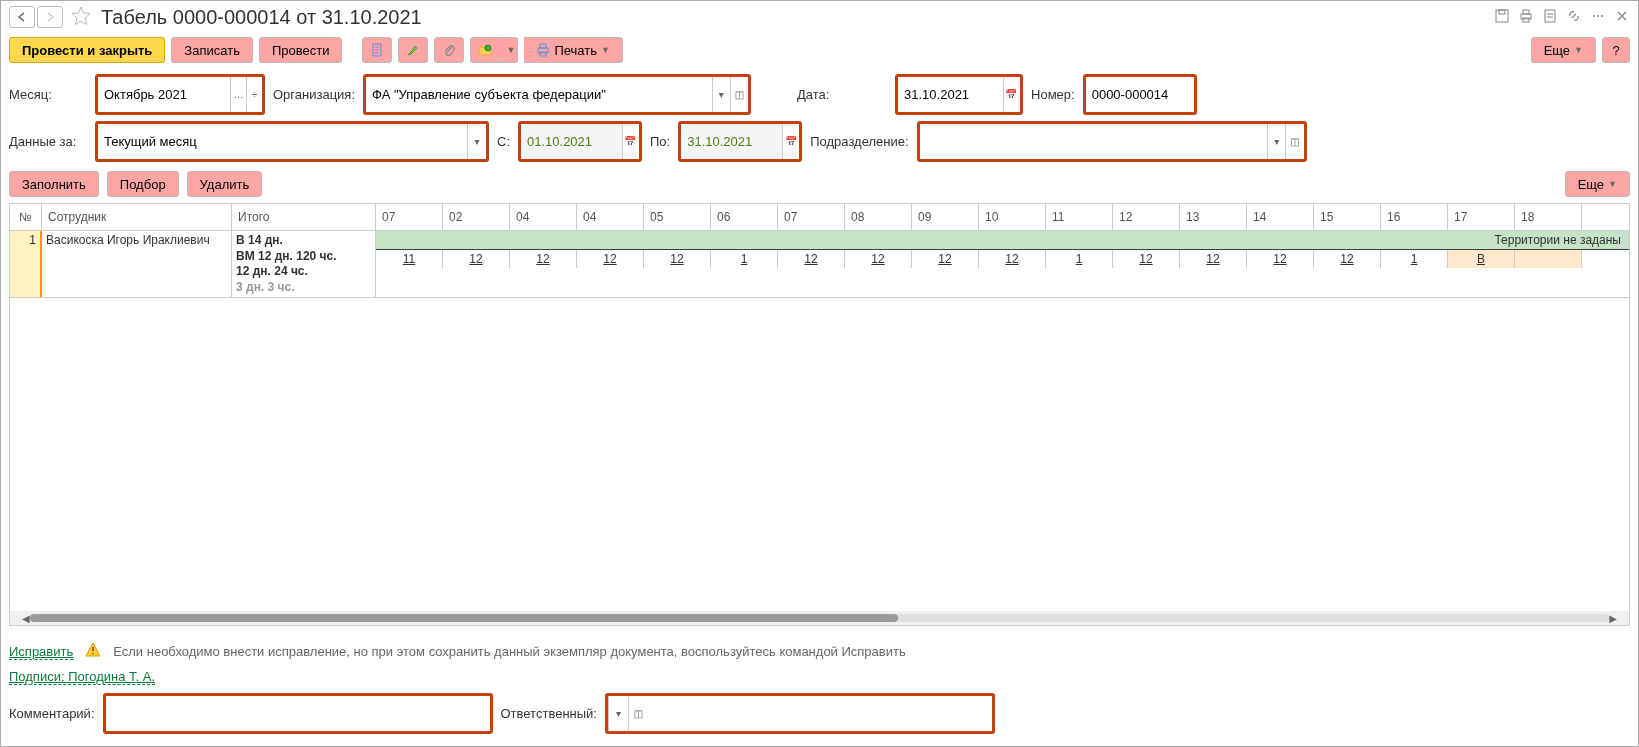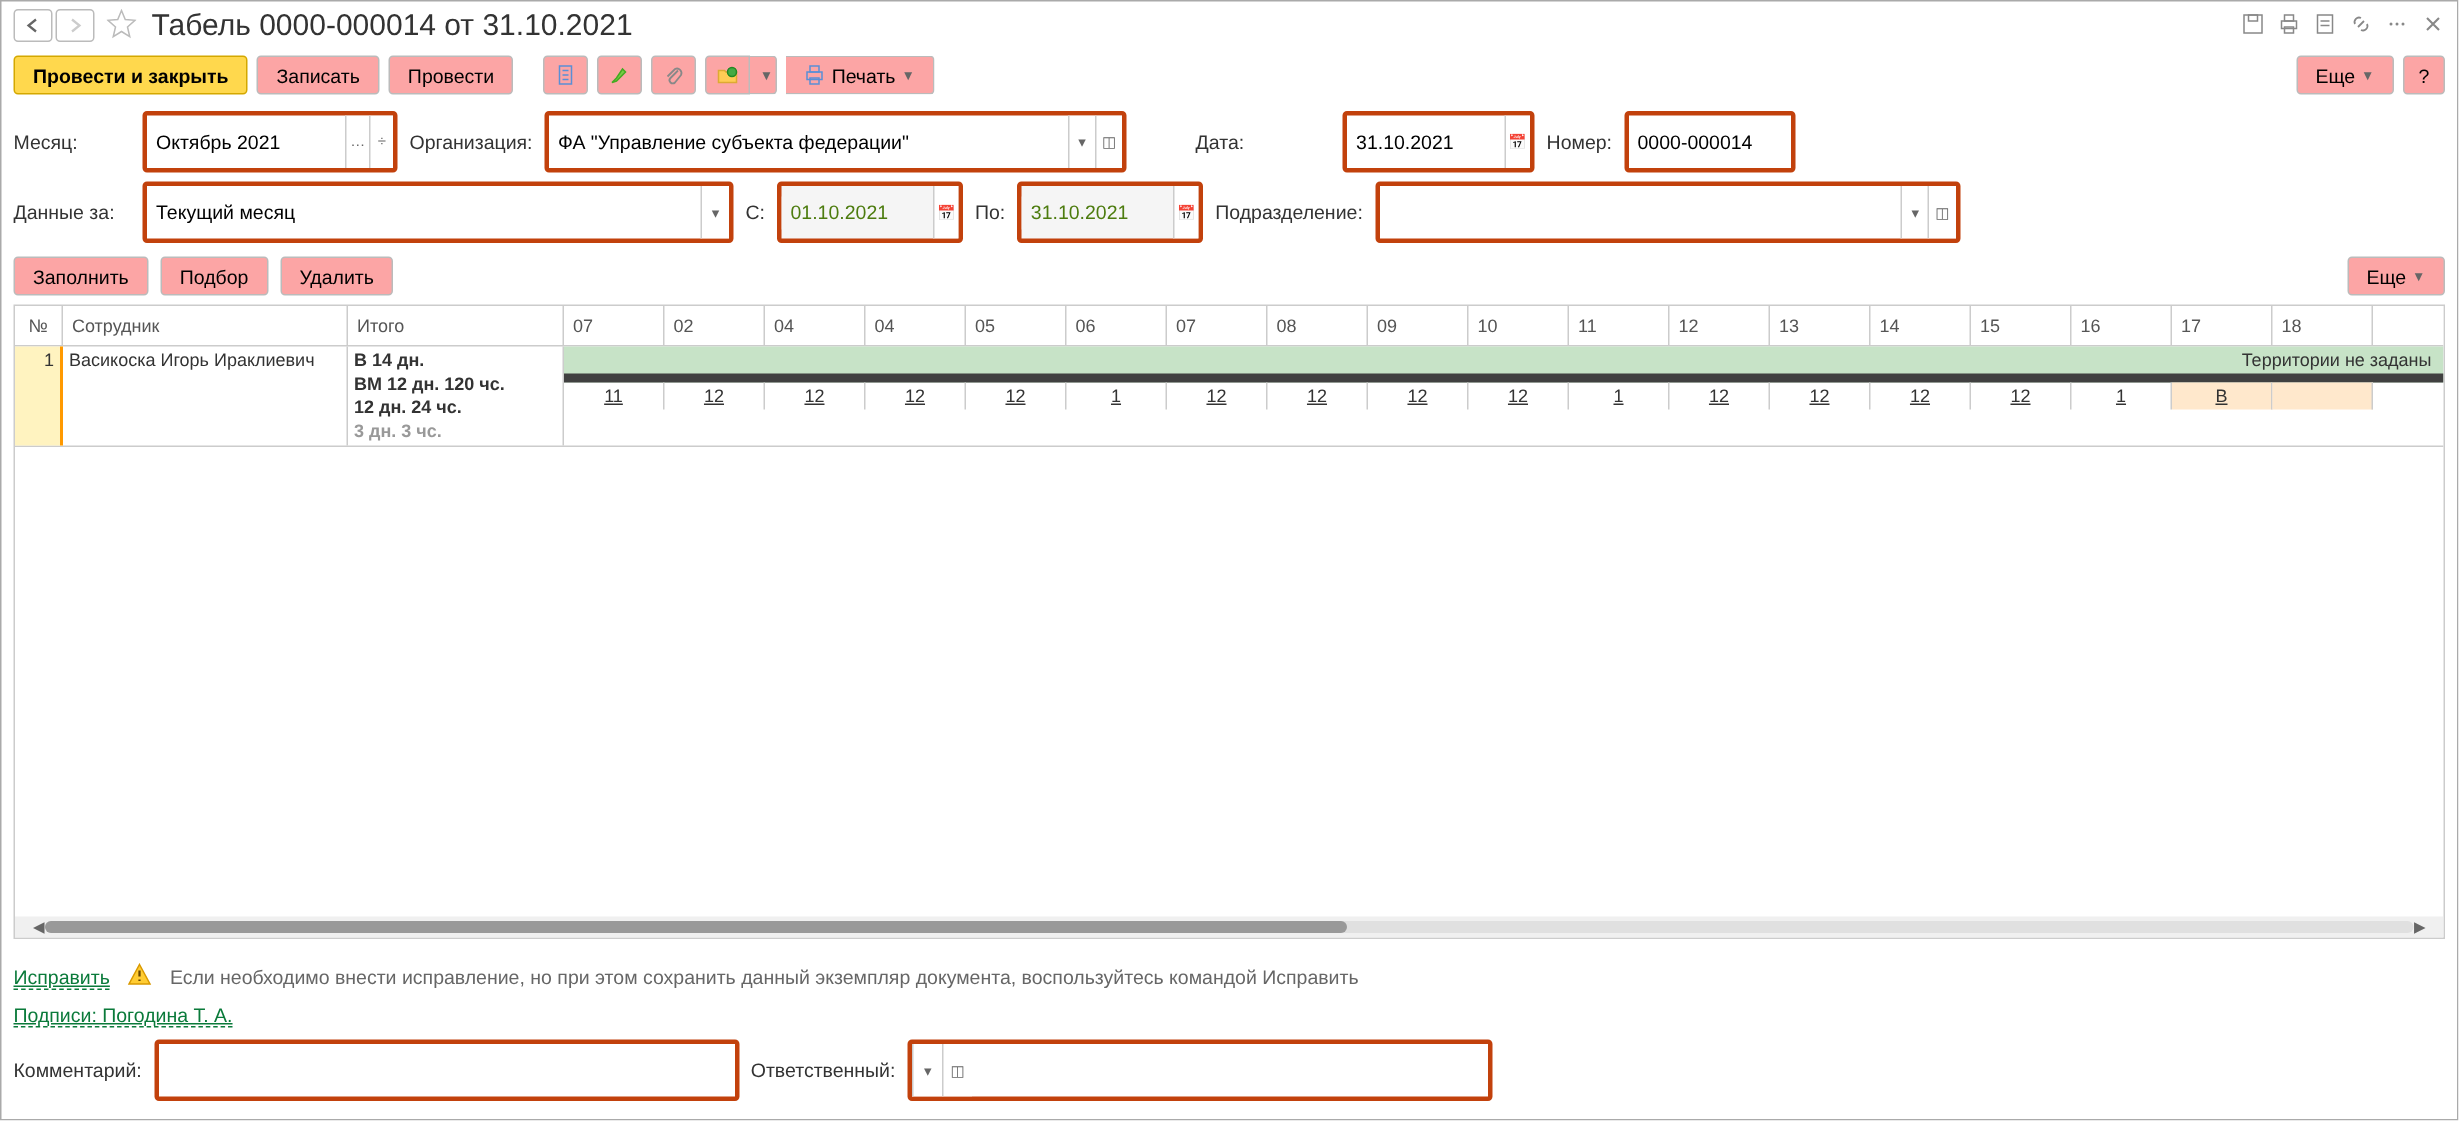--- a/index.html
+++ b/index.html
@@ -50,21 +50,21 @@
   .th-num { width: 32px; justify-content: center; }
   .th-emp { width: 190px; }
   .th-total { width: 144px; }
   .th-day { width: 67px; }
   .tbody-row { display: flex; border-bottom: 1px solid #ccc; min-height: 60px; }
   .td { border-right: 1px solid #ccc; padding: 2px 4px; font-size: 12px; }
   .td-num { width: 32px; text-align: right; background: #fff3c0; border-right: 2px solid #f90; }
   .td-emp { width: 190px; }
   .td-total { width: 144px; font-weight: bold; line-height: 1.3; }
   .td-days { flex: 1; display: flex; flex-direction: column; }
-  .banner { text-align: right; padding: 2px 8px; font-size: 12px; border-bottom: 6px solid #404040; }
+  .banner { text-align: right; padding: 2px 8px; font-size: 12px; border-bottom: 1px solid #404040; }
   .banner-1 { background: #c7e3c7; }
   .banner-2 { background: #b6e0b6; }
   .day-cells { display: flex; }
   .day-cell { width: 67px; border-right: 1px solid #ccc; text-align: center; padding: 2px 0; font-size: 12px; text-decoration: underline; }
   .day-cell.weekend { background: #ffe8cc; }
   .scrollbar-bottom { height: 14px; background: #f0f0f0; display: flex; align-items: center; padding: 0 12px; }
   .scrollbar-track { flex: 1; height: 8px; background: #e0e0e0; border-radius: 4px; position: relative; }
   .scrollbar-thumb { position: absolute; left: 0; width: 55%; height: 8px; background: #999; border-radius: 4px; }
   .scroll-arrow { font-size: 10px; color: #666; }
   

